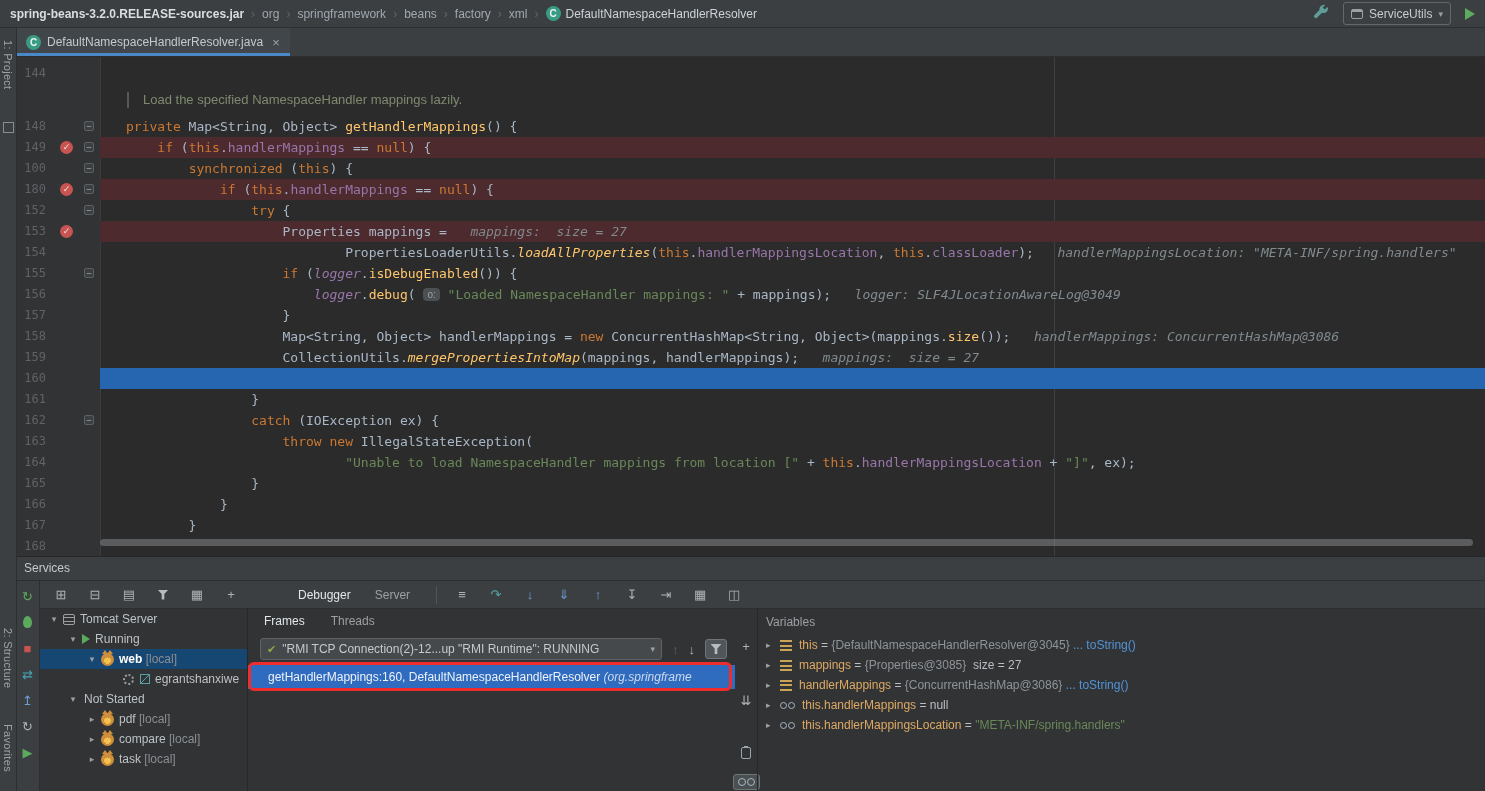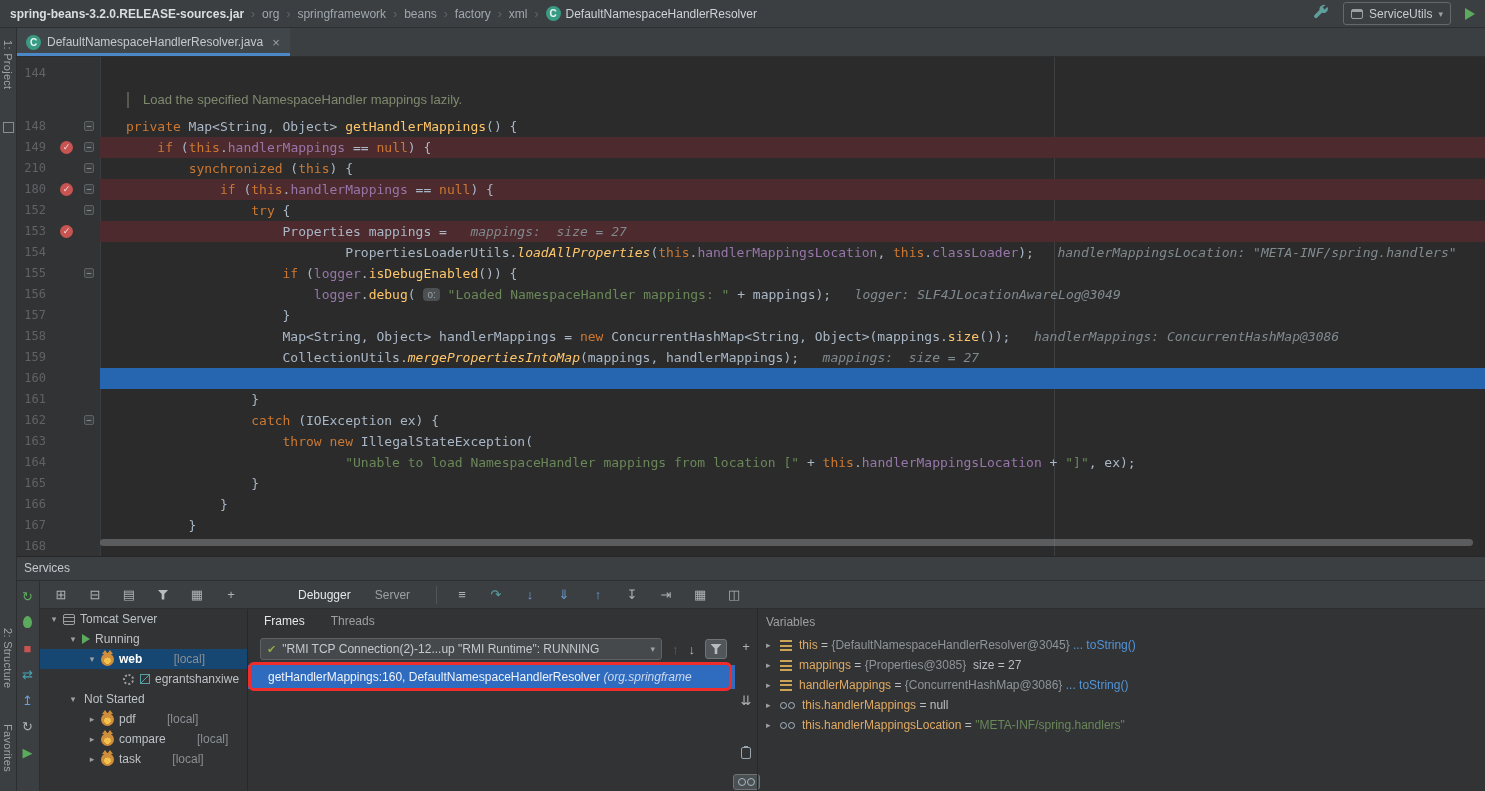--- a/index.html
+++ b/index.html
@@ -42,21 +42,21 @@
   .hl-bp{background:linear-gradient(90deg,rgba(0,0,0,0) 0,rgba(0,0,0,0) 84px,#4c2a2d 84px);}
   .hl-exec{background:linear-gradient(90deg,rgba(0,0,0,0) 0,rgba(0,0,0,0) 84px,#2666b0 84px);}
   .gut{position:absolute;left:0;top:0;width:110px;height:21px;}
   .lnum{position:absolute;left:0;top:0;width:30px;text-align:right;font-size:12px;line-height:21px;color:#606366;}
   .bpdot{position:absolute;left:44px;top:4px;width:13px;height:13px;border-radius:50%;background:#c75450;
          color:#f4dede;font-size:9px;line-height:13px;text-align:center;font-family:"Liberation Sans",sans-serif;}
   .fold{position:absolute;left:68px;top:5px;width:10px;height:10px;border:1px solid #5c6164;border-radius:2px;
         color:#9da0a3;font-size:9px;line-height:8px;text-align:center;background:#3c3f41;box-sizing:border-box;}
   .code{position:absolute;left:110px;top:0;white-space:pre;font-size:13px;line-height:21px;}
   .c-kw{color:#cc7832;}.c-pln{color:#a9b7c6;}.c-fld{color:#9876aa;}
-  .c-sfld{color:#9876aa;}.c-mth{color:#ffc66b;}
+  .c-sfld{color:#9876aa;font-style:italic;}.c-mth{color:#ffc66b;}
   .c-smth{color:#ffc66b;font-style:italic;}.c-str{color:#6a8759;}
   .c-hint{color:#808a8f;font-style:italic;}.c-hintc{color:#e0882e;font-style:italic;}
   .c-phint{display:inline-block;background:#4c5052;color:#9aa0a5;border-radius:4px;font-size:10px;line-height:13px;
            padding:0 4px;font-family:"Liberation Sans",sans-serif;vertical-align:1px;}
   .doc-row{position:relative;height:32px;}
   .doc-bar{position:absolute;left:111px;top:8px;width:2px;height:16px;background:#55594f;}
   .doc-text{position:absolute;left:127px;line-height:32px;font-family:"Liberation Sans",sans-serif;
             font-size:13px;color:#7e8a6f;}
   .hscroll{position:absolute;left:84px;right:12px;top:482px;height:7px;border-radius:4px;background:rgba(140,142,144,.5);z-index:4;}
   
@@ -76,21 +76,21 @@
   .vtab.active{color:#e3e7ea;}
   .gly{color:#afb1b3;font-size:13px;line-height:1;}
   .svc-main{position:absolute;left:24px;top:52px;right:0;bottom:0;}
   
   .tree{position:absolute;left:0;top:0;width:208px;bottom:0;border-right:1px solid #26282a;overflow:hidden;box-sizing:border-box;}
   .trow{display:flex;align-items:center;height:20px;white-space:pre;color:#bdc2c6;}
   .trow.sel{background:#164672;color:#fff;}
   .tchev{width:12px;font-size:9px;color:#9da0a3;text-align:center;flex:none;}
   .tlabel{margin-left:5px;}
   .sel .tlabel{font-weight:bold;}
-  .tsuffix{color:#8a8f93;padding-left:28px;}
+  .tsuffix{color:#8a8f93;}
   .trow .ic,.trow .iconpair{margin-left:3px;}
   .iconpair{display:inline-flex;gap:3px;align-items:center;}
   
   .frames{position:absolute;left:208px;top:0;width:487px;bottom:0;overflow:hidden;}
   .ftabs{display:flex;gap:26px;height:24px;align-items:center;padding-left:16px;}
   .ftab{color:#9da0a3;}
   .ftab.active{color:#e3e7ea;}
   .thread-row{display:flex;align-items:center;height:32px;padding:0 8px 0 12px;gap:10px;}
   .thread-combo{flex:1;display:flex;align-items:center;gap:6px;height:22px;background:#45494b;border:1px solid #5e6264;
                 border-radius:3px;padding:0 6px;min-width:0;box-sizing:border-box;}
@@ -223,21 +223,21 @@
         <div class="ed-row hl-bp">
           <div class="gut">
             <span class="lnum">149</span>
             <span class="bpdot">✓</span>
             <span class="fold">−</span>
           </div>
           <div class="code"><span class="c-pln">    </span><span class="c-kw">if</span><span class="c-pln"> (</span><span class="c-kw">this</span><span class="c-pln">.</span><span class="c-fld">handlerMappings</span><span class="c-pln"> == </span><span class="c-kw">null</span><span class="c-pln">) {</span></div>
         </div>
         <div class="ed-row">
           <div class="gut">
-            <span class="lnum">210</span>
+            <span class="lnum">100</span>
             <span class="fold">−</span>
           </div>
           <div class="code"><span class="c-pln">        </span><span class="c-kw">synchronized</span><span class="c-pln"> (</span><span class="c-kw">this</span><span class="c-pln">) {</span></div>
         </div>
         <div class="ed-row hl-bp">
           <div class="gut">
             <span class="lnum">180</span>
             <span class="bpdot">✓</span>
             <span class="fold">−</span>
           </div>

